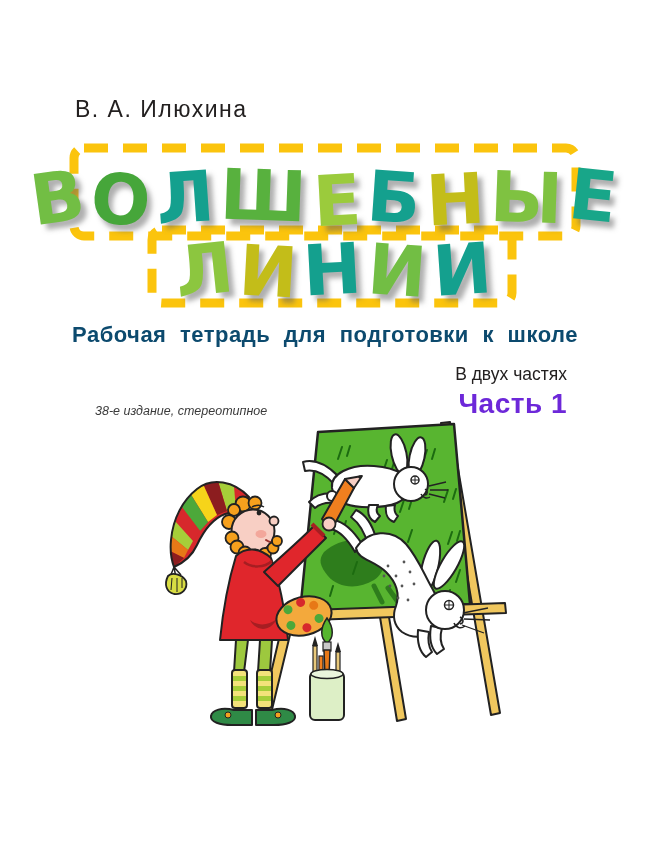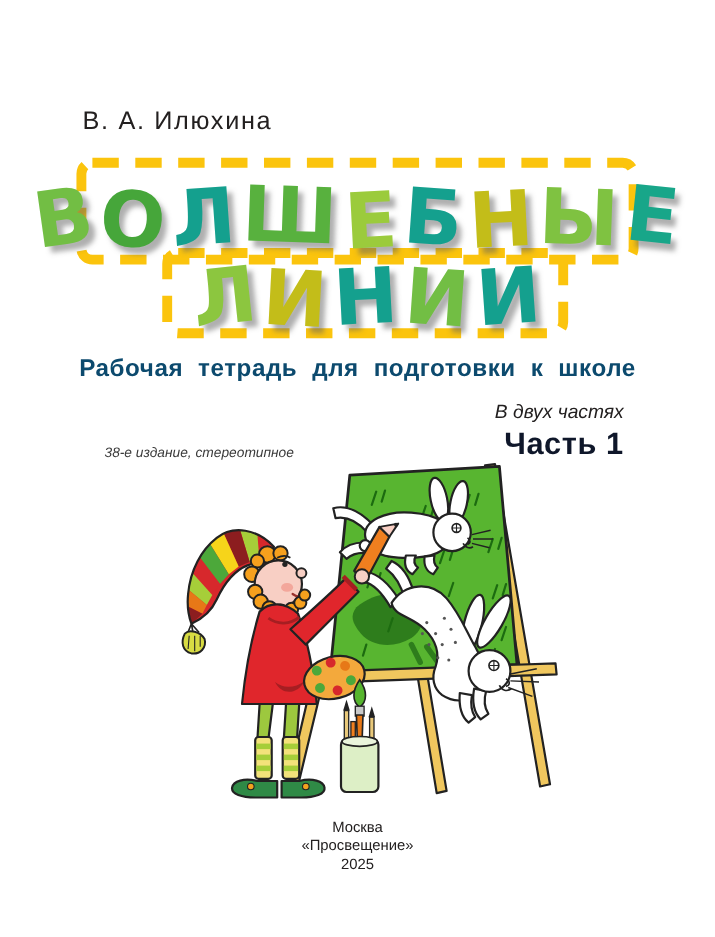--- a/index.html
+++ b/index.html
@@ -34,21 +34,21 @@
   .w2 span:nth-child(1){transform:rotate(-6deg);}
   .w2 span:nth-child(2){transform:rotate(3deg) translateY(2px);}
   .w2 span:nth-child(3){transform:rotate(-3deg);}
   .w2 span:nth-child(4){transform:rotate(4deg) translateY(1px);}
   .w2 span:nth-child(5){transform:rotate(-4deg);}
   .subtitle{
     position:absolute;left:0;top:306px;width:100%;text-align:center;
     font-weight:bold;font-size:22px;letter-spacing:0.5px;word-spacing:7px;color:#0c4a6e;
   }
   .edition-block{position:absolute;right:83px;top:348px;text-align:right;}
-  .parts-line{font-size:17.5px;color:#232020;font-style:italic;}
+  .parts-line{font-size:17.5px;color:#232020;}
   .part-line{font-size:28px;font-weight:bold;margin-top:3px;letter-spacing:0.5px;}
   .edition-note{
     position:absolute;left:95px;top:388px;font-style:italic;font-size:12.5px;color:#3a3a3a;
   }
   .illustration{position:absolute;left:148px;top:398px;width:360px;height:315px;}
   .imprint{
     position:absolute;left:0;top:727px;width:100%;text-align:center;
     font-size:13.5px;line-height:17px;color:#232020;
   }
 </style>
@@ -84,21 +84,21 @@
     <span style="color: rgb(195, 189, 25);">И</span>
     <span style="color: rgb(20, 160, 142);">Н</span>
     <span style="color: rgb(114, 190, 68);">И</span>
     <span style="color: rgb(20, 160, 142);">И</span>
   </div>
 
   <div class="subtitle">Рабочая тетрадь для подготовки к школе</div>
 
   <div class="edition-block">
     <div class="parts-line">В двух частях</div>
-    <div class="part-line" style="color: #0f172a;">Часть 1</div>
+    <div class="part-line" style="color: #6d28d9;">Часть 1</div>
   </div>
 
   <div class="edition-note">38-е издание, стереотипное</div>
 
   <svg class="illustration" viewBox="0 0 360 315" width="360" height="315" aria-label="jester-painter-at-easel-with-leaping-white-rabbits">
     <defs>
       <clipPath id="hatClip">
         <path d="M101,83 C86,67 64,63 49,75 C35,86 25,104 23,126 C22,136 23,145 26,153 C35,149 44,142 49,131 C56,116 64,105 77,100 C85,97 92,98 97,102 L101,83 Z"></path>
       </clipPath>
     </defs>
@@ -259,19 +259,14 @@
       <polygon points="164,232 170,232 167,222" fill="#222"></polygon>
       <rect x="165" y="232" width="4" height="32" fill="#E8C87A" stroke="#222" stroke-width="1.2"></rect>
       <polygon points="187,238 193,238 190,228" fill="#222"></polygon>
       <rect x="188" y="238" width="4" height="26" fill="#E8C87A" stroke="#222" stroke-width="1.2"></rect>
       <rect x="171" y="242" width="4" height="22" fill="#F07F1F" stroke="#222" stroke-width="1.2"></rect>
       <rect x="162" y="258" width="34" height="48" rx="5" fill="#DDEFC6" stroke="#222" stroke-width="2"></rect>
       <ellipse cx="179" cy="260" rx="16" ry="4.5" fill="#EAF5DC" stroke="#222" stroke-width="1.5"></ellipse>
     </g>
   </svg>
 
-  <div class="imprint">
-    <div>Москва</div>
-    <div>«Просвещение»</div>
-    <div>2025</div>
-  </div>
 
 </div>
 
 </body></html>

